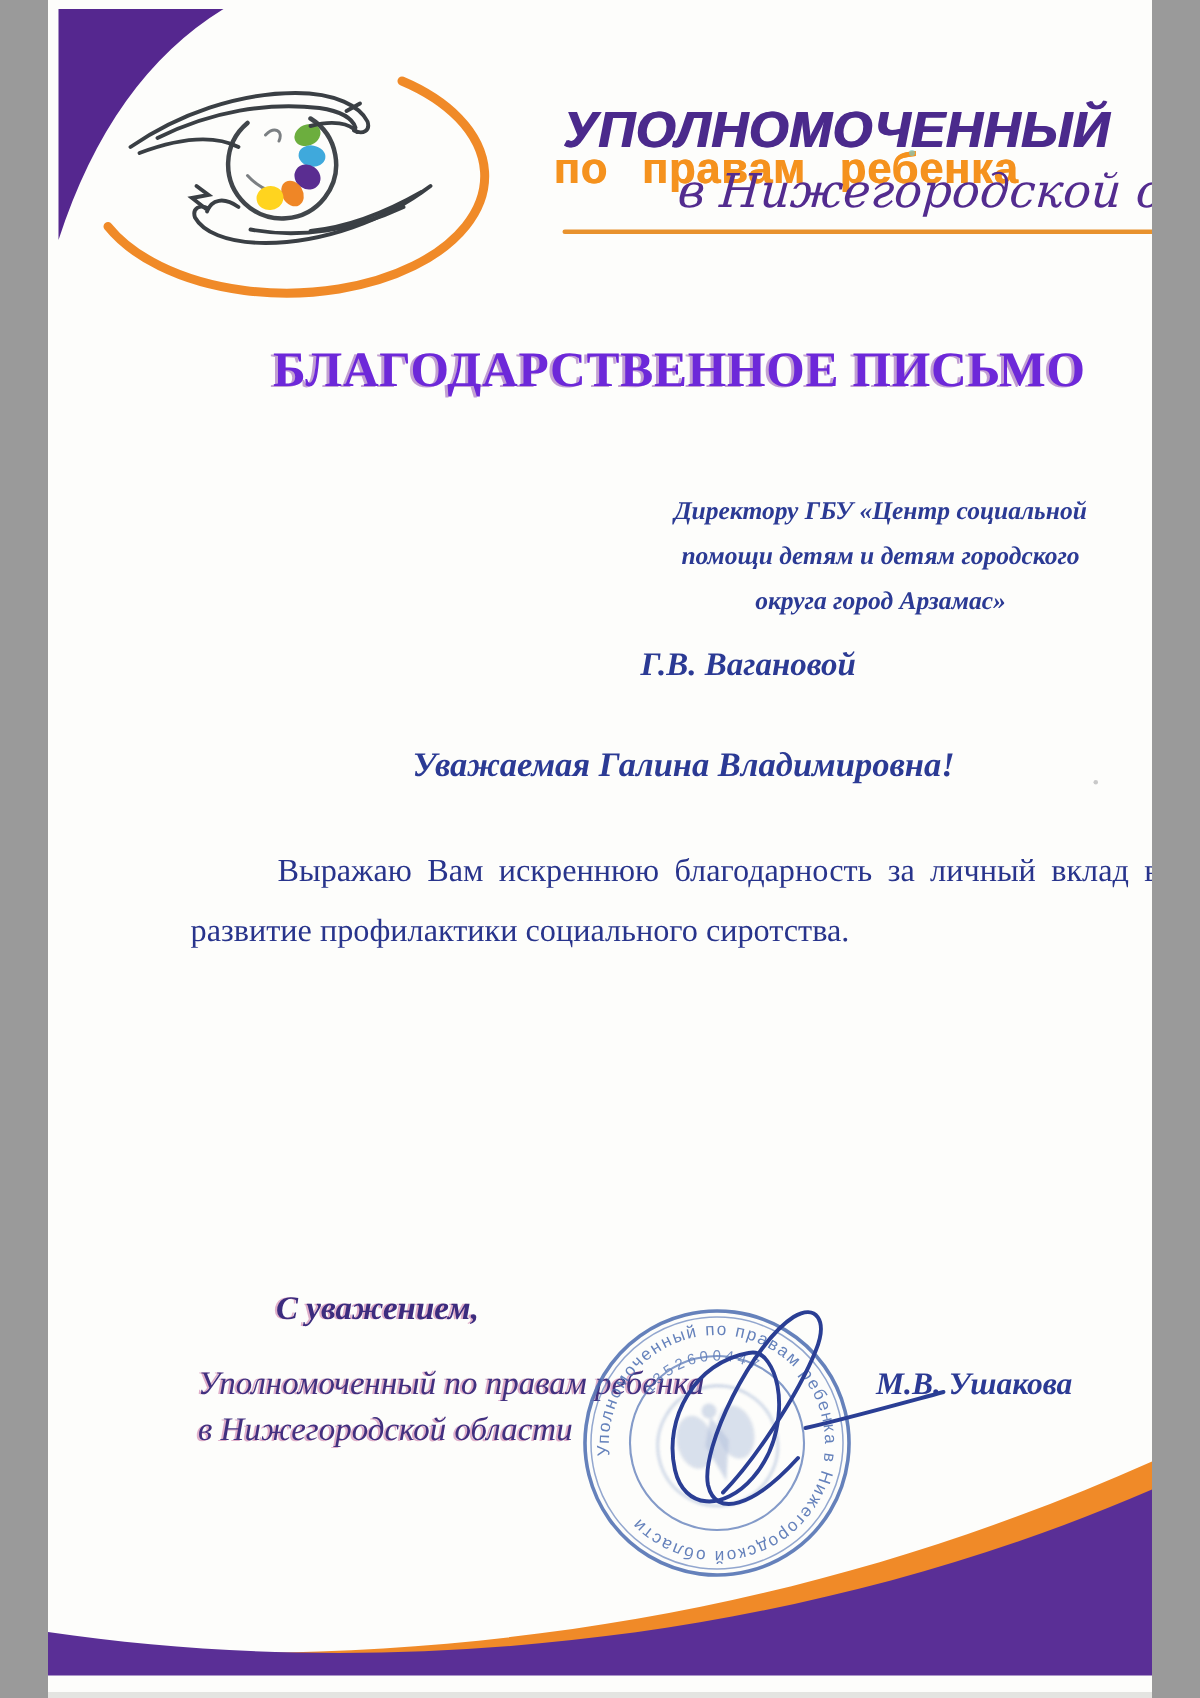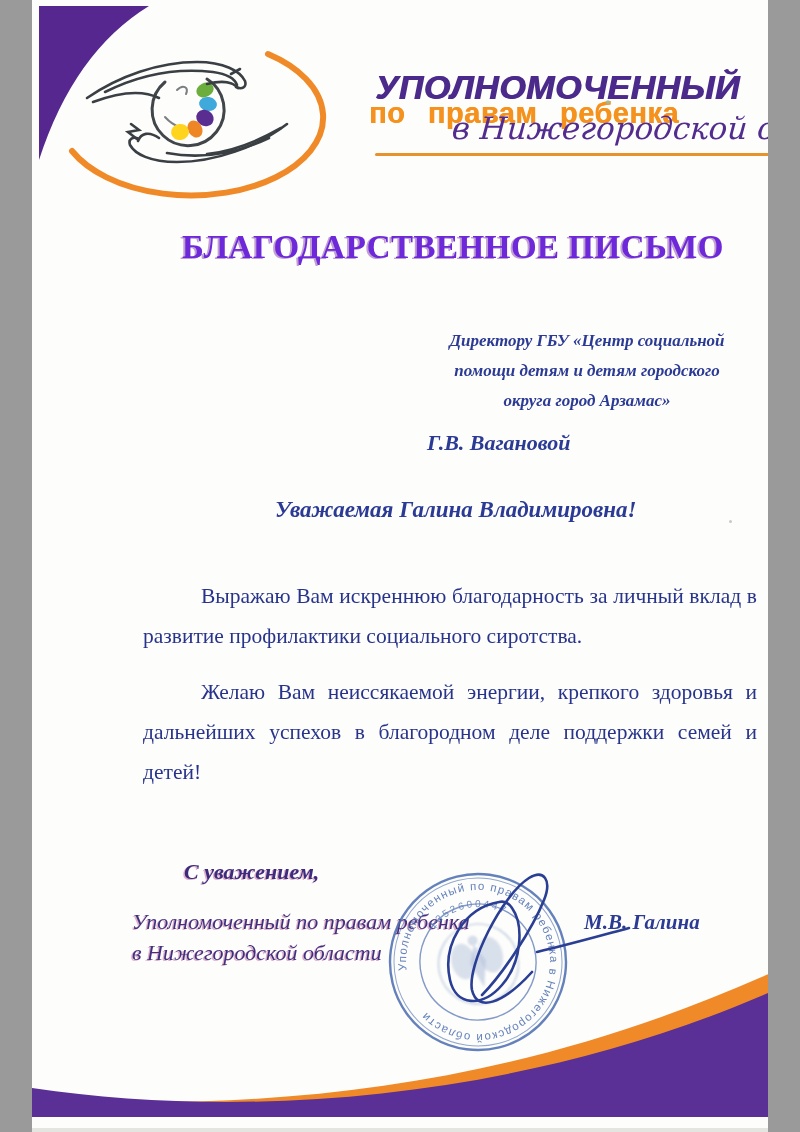--- a/index.html
+++ b/index.html
@@ -63,21 +63,21 @@
   .salutation{
     left:243px;top:497px;
     font-size:23px;font-weight:bold;font-style:italic;
     color:#2b3a94;white-space:nowrap;
   }
   .body-text{
     left:95px;top:560px;width:646px;
     font-size:21.5px;color:#28348c;
     line-height:40px;text-align:justify;
   }
-  .body-text p{margin:16px;text-indent:58px;}
+  .body-text p{margin:0;text-indent:58px;}
 
   
   .regards{
     left:152px;top:859px;
     font-size:22px;font-weight:bold;font-style:italic;
     color:#3c2c7e;text-shadow:-1.5px .5px 0 rgba(170,30,110,.35);
     white-space:nowrap;
   }
   .position-block{
     left:100px;top:906px;
@@ -148,29 +148,28 @@
     <div>Директору ГБУ «Центр социальной</div>
     <div>помощи детям и детям городского</div>
     <div>округа город Арзамас»</div>
   </div>
   <div class="abs addressee-name">Г.В. Вагановой</div>
 
   <div class="abs salutation">Уважаемая Галина Владимировна!</div>
 
   <div class="abs body-text">
     <p>Выражаю Вам искреннюю благодарность за личный вклад в развитие профилактики социального сиротства.</p>
-    <p>Желаю Вам неиссякаемой энергии, крепкого здоровья и дальнейших успехов в благородном деле поддержки семей и детей!</p>
   </div>
 
   <div class="abs regards">С уважением,</div>
   <div class="abs position-block">
     <div>Уполномоченный по правам ребенка</div>
     <div>в Нижегородской области</div>
   </div>
-  <div class="abs signer-name">М.В. Галина</div>
+  <div class="abs signer-name">М.В. Ушакова</div>
 
   <svg class="abs" style="left:350px;top:866px;transform:rotate(-14deg);" width="192" height="192" viewBox="0 0 192 192">
     <defs>
       <path id="stamp-rim-path" d="M 24,96 A 72,72 0 1 1 168,96 A 72,72 0 1 1 24,96"></path>
       <path id="stamp-num-path" d="M 41,96 A 55,55 0 1 1 151,96"></path>
       <filter id="stamp-blur">
           <feGaussianBlur stdDeviation="0.9"></feGaussianBlur>
         </filter>
     </defs>
     <g opacity=".85">

